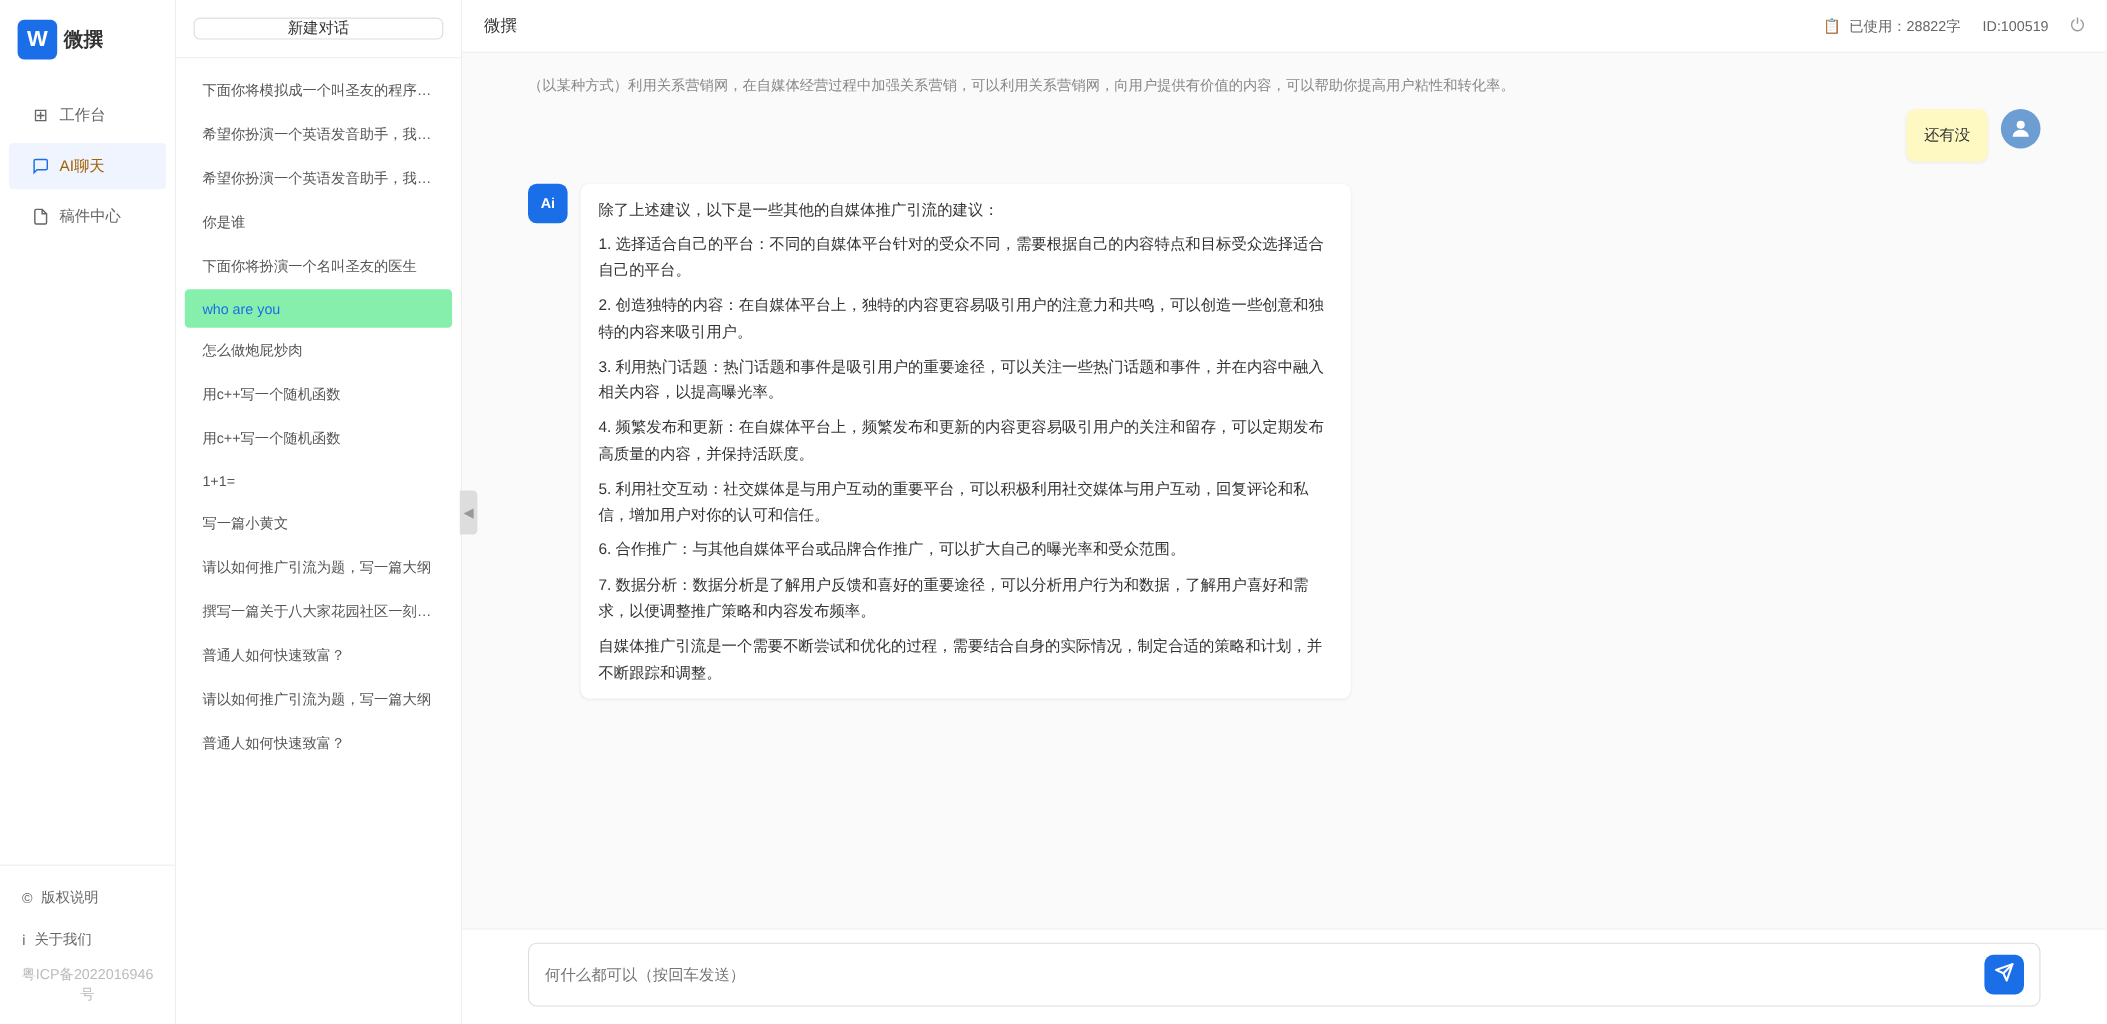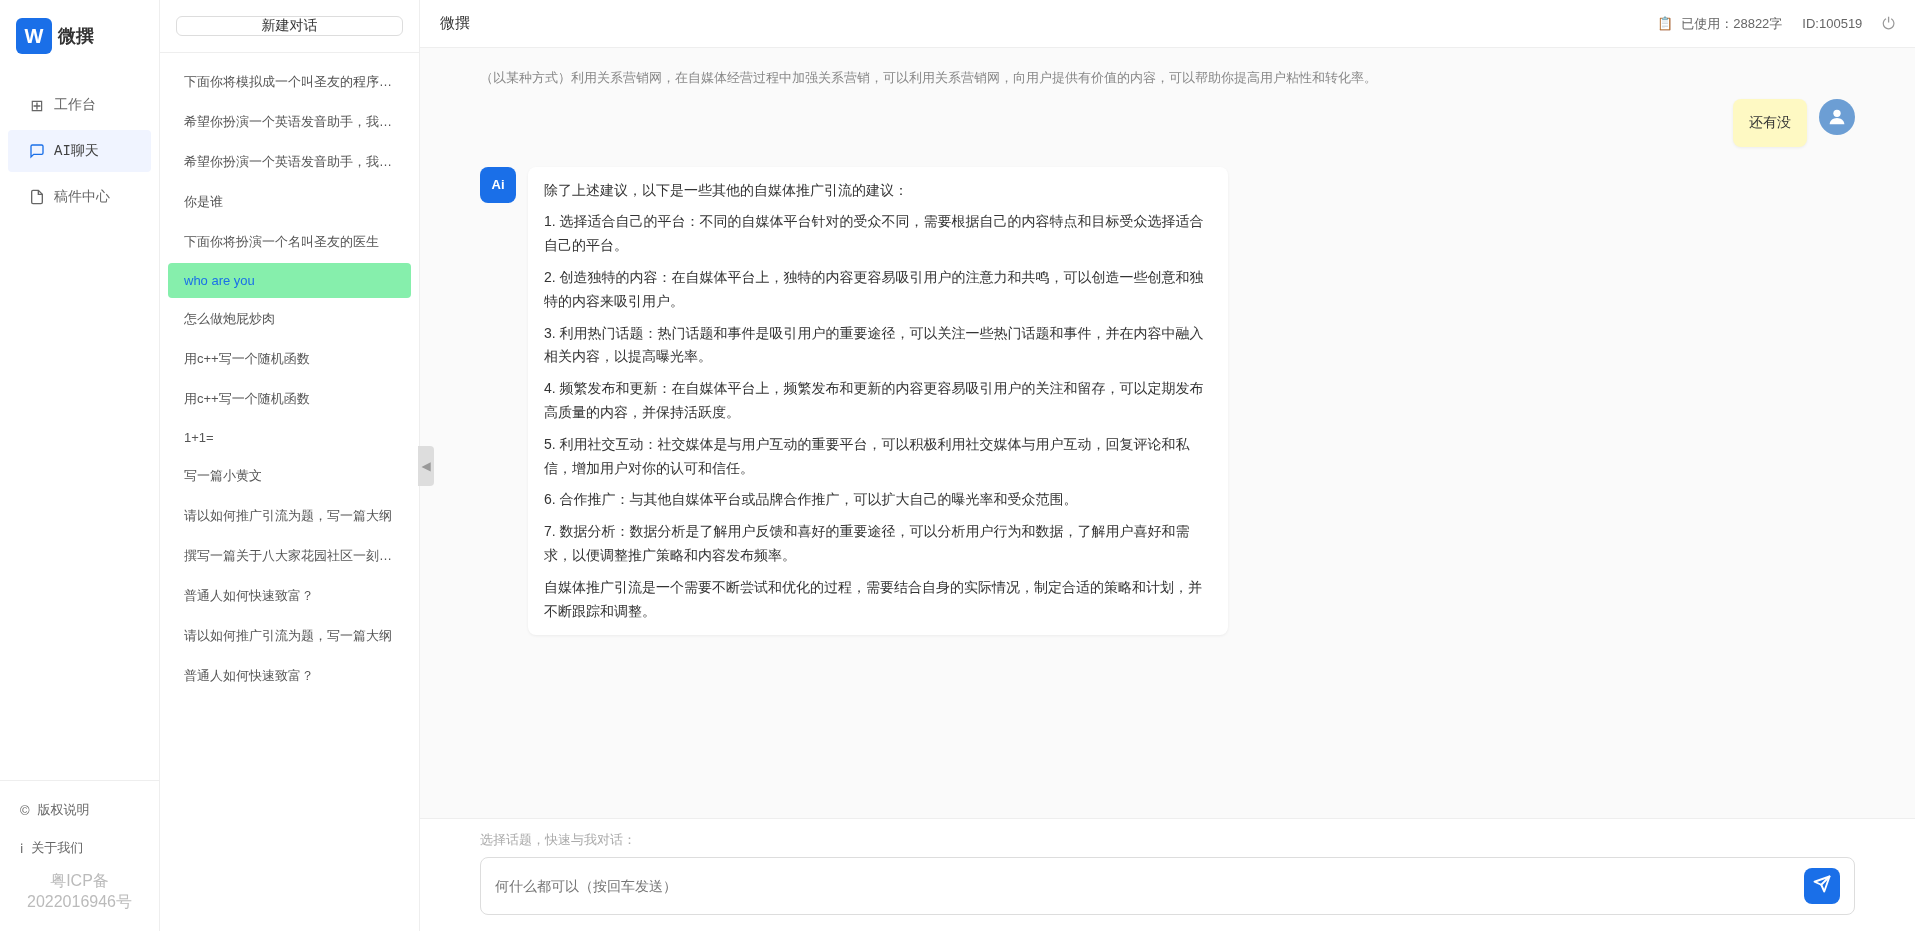--- a/index.html
+++ b/index.html
@@ -52,21 +52,21 @@
       align-items: center;
       gap: 8px;
       padding: 12px 20px;
       cursor: pointer;
       color: #666;
       font-size: 14px;
       border-radius: 4px;
       margin: 2px 8px;
       width: calc(100% - 16px);
     }
-    .nav-item.active { color: #404040; background: #f0f4ff; font-family: Liberation Mono, monospace; }
+    .nav-item.active { color: #a16207; background: #f0f4ff; }
     .nav-icon {
       width: 18px;
       height: 18px;
       display: flex;
       align-items: center;
       justify-content: center;
       font-size: 16px;
     }
     .sidebar-bottom {
       width: 100%;
@@ -76,21 +76,21 @@
     .sidebar-bottom-item {
       display: flex;
       align-items: center;
       gap: 8px;
       padding: 10px 20px;
       cursor: pointer;
       color: #666;
       font-size: 13px;
     }
     .icp-text {
-      font-size: 16px;
+      font-size: 13px;
       color: #bbb;
       padding: 4px 16px 8px;
       text-align: center;
     }
 
     
     .chat-history {
       width: 260px;
       background: #fff;
       border-right: 1px solid #eee;
@@ -386,21 +386,20 @@
         <p>4. 频繁发布和更新：在自媒体平台上，频繁发布和更新的内容更容易吸引用户的关注和留存，可以定期发布高质量的内容，并保持活跃度。</p>
         <p>5. 利用社交互动：社交媒体是与用户互动的重要平台，可以积极利用社交媒体与用户互动，回复评论和私信，增加用户对你的认可和信任。</p>
         <p>6. 合作推广：与其他自媒体平台或品牌合作推广，可以扩大自己的曝光率和受众范围。</p>
         <p>7. 数据分析：数据分析是了解用户反馈和喜好的重要途径，可以分析用户行为和数据，了解用户喜好和需求，以便调整推广策略和内容发布频率。</p>
         <p>自媒体推广引流是一个需要不断尝试和优化的过程，需要结合自身的实际情况，制定合适的策略和计划，并不断跟踪和调整。</p>
       </div>
     </div>
   </div>
 
   <div class="input-area">
-    <div class="quick-topics">选择话题，快速与我对话：</div>
     <div class="input-row">
       <textarea class="chat-input" rows="1" placeholder="何什么都可以（按回车发送）" style=""></textarea>
       <div class="send-btn">
         <span class="send-icon">
           <svg width="18" height="18" viewBox="0 0 24 24" fill="none" stroke="white" stroke-width="2.5" stroke-linecap="round" stroke-linejoin="round">
               <line x1="22" y1="2" x2="11" y2="13"></line>
               <polygon points="22 2 15 22 11 13 2 9 22 2"></polygon>
             </svg>
         </span>
       </div>

